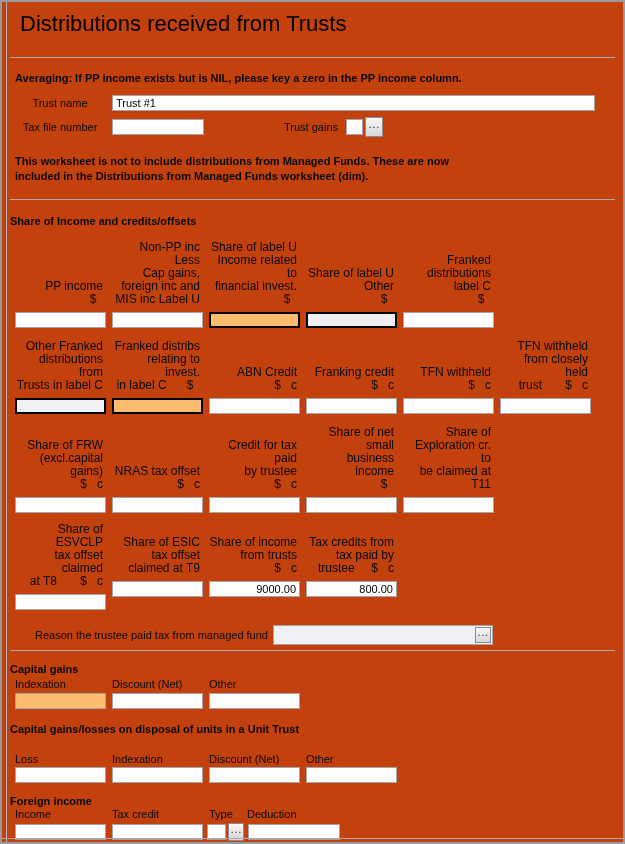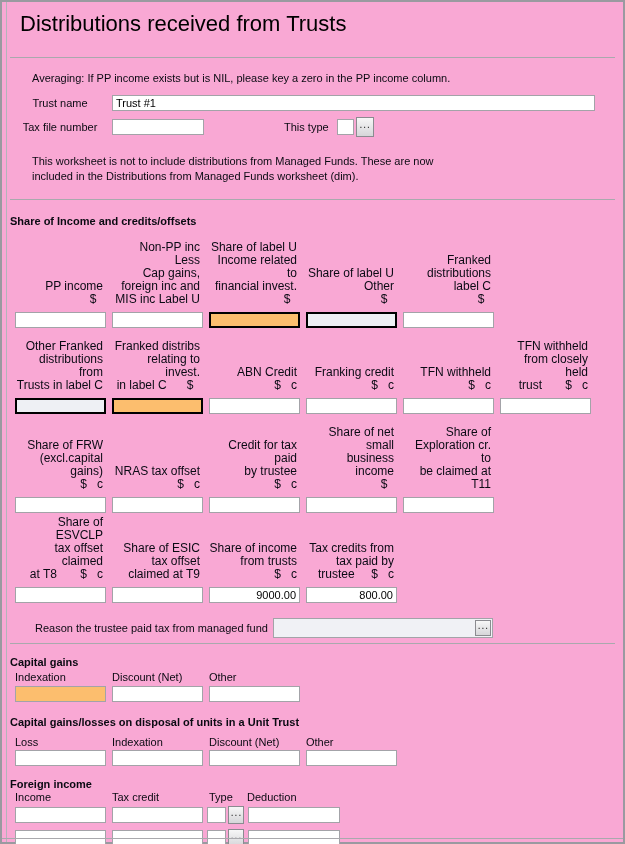--- a/index.html
+++ b/index.html
@@ -6,34 +6,34 @@
   body{
     width:625px;height:844px;
     font-family:"Liberation Sans","DejaVu Sans",sans-serif;
     background:#eef0f4;color:#0a0a12;
     position:relative;overflow:hidden;
     box-sizing:border-box;
   }
   .window{
     position:absolute;inset:0;
     border:2px solid #9a9aa0;
-    background:#f9a8d4;
+    background:#c2410c;
     box-sizing:border-box;
   }
   .left-line{position:absolute;top:0;bottom:0;left:4px;width:1px;background:#b4b4ba;}
   .bottom-line{position:absolute;left:0;right:0;bottom:3px;height:1px;background:#a9a9ad;}
   h1{
     margin:8px 0 0 18px;font-size:22px;font-weight:400;
     line-height:28px;color:#000;letter-spacing:0;
   }
   .hr{border-top:1px solid #a9a9ad;margin:0 8px;height:0;}
   .hr1{margin-top:19px;}
   .hr2{margin-top:15px;}
   .hr3{margin-top:5px;}
-  .notice{font-size:11px;font-weight:normal;margin-left:30px;line-height:15px;white-space:pre-line;}
+  .notice{font-size:11px;font-weight:bold;margin-left:13px;line-height:15px;white-space:pre-line;}
   .notice.avg{margin-top:13px;}
   .notice.ws{margin-top:17px;}
   .sec-title{font-size:11px;font-weight:bold;margin-left:8px;}
   .st-share{margin-top:15px;}
   .st-cg{margin-top:12px;}
   .st-ut{margin-top:14px;}
   .st-fi{margin-top:12px;}
 
   .hrow{display:flex;align-items:center;margin-left:13px;}
   .row-trust{margin-top:9px;}
@@ -57,21 +57,21 @@
     font-size:10px;line-height:8px;letter-spacing:1px;color:#222;
     display:inline-flex;align-items:center;justify-content:center;
     box-sizing:border-box;cursor:default;padding:0 0 4px 1px;
   }
   .btn-ml{margin-left:2px;}
 
   .frow{display:flex;align-items:flex-end;margin-left:13px;}
   .frow-1{margin-top:14px;}
   .frow-2{margin-top:12px;}
   .frow-3{margin-top:12px;}
-  .frow-4{margin-top:3px;}
+  .frow-4{margin-top:10px;align-items:center;}
   .fcell{width:91px;margin-right:6px;flex:none;display:flex;flex-direction:column;}
   .flabel{
     font-size:12px;line-height:13px;text-align:right;
     white-space:pre-line;padding-right:3px;margin-bottom:6px;color:#0a0a14;
   }
   .fin{width:100%;padding-left:44px;}
   .fin.orange{background:#fcbe6e;}
   .fin.graybg{background:#eef0f4;}
   .fin.bb{border:2px solid #000;}
   .fin.num{text-align:right;}
@@ -80,21 +80,21 @@
   .reason-label{font-size:11px;margin-right:5px;}
   .combo{position:relative;width:220px;height:20px;border:1px solid #a3a3a8;background:#f0f1f5;box-sizing:border-box;}
   .combo .btn{position:absolute;right:1px;top:1px;width:16px;height:16px;}
 
   .col-labels{display:flex;margin-left:13px;font-size:11px;}
   .col-labels span{flex:none;}
   .cw{width:97px;}
   .cg-labels{margin-top:3px;}
   .cg-fields{margin-top:3px;display:flex;margin-left:13px;}
   .cg-fields input{width:91px;margin-right:6px;}
-  .ut-labels{margin-top:8px;}
+  .ut-labels{margin-top:18px;}
   .ut-fields{margin-top:2px;display:flex;margin-left:13px;}
   .ut-fields input{width:91px;margin-right:6px;}
 
   .fi-labels{margin-top:1px;}
   .fi-w3{width:38px;}
   .firow{display:flex;align-items:center;margin-left:13px;margin-top:5px;}
   .firow.first{margin-top:3px;}
   .fi-in1{width:91px;margin-right:6px;}
   .fi-in2{width:91px;margin-right:4px;}
   .fi-type{width:19px;padding:0 1px;}
@@ -113,21 +113,21 @@
   <div class="notice avg">Averaging: If PP income exists but is NIL, please key a zero in the PP income column.</div>
 
   <div class="hrow row-trust">
     <span class="rlabel">Trust name</span>
     <input type="text" class="in-trustname" value="Trust #1" style="">
   </div>
 
   <div class="hrow row-tfn">
     <span class="rlabel">Tax file number</span>
     <input type="text" class="in-tfn" value="" style="">
-    <span class="tt-label">This type</span>
+    <span class="tt-label">Trust gains</span>
     <input type="text" class="in-tiny" value="" style="">
     <button class="btn btn-ml">...</button>
   </div>
 
   <div class="notice ws">This worksheet is not to include distributions from Managed Funds. These are now
 included in the Distributions from Managed Funds worksheet (dim).</div>
   <div class="hr hr2"></div>
 
   <div class="sec-title st-share">Share of Income and credits/offsets</div>
 

